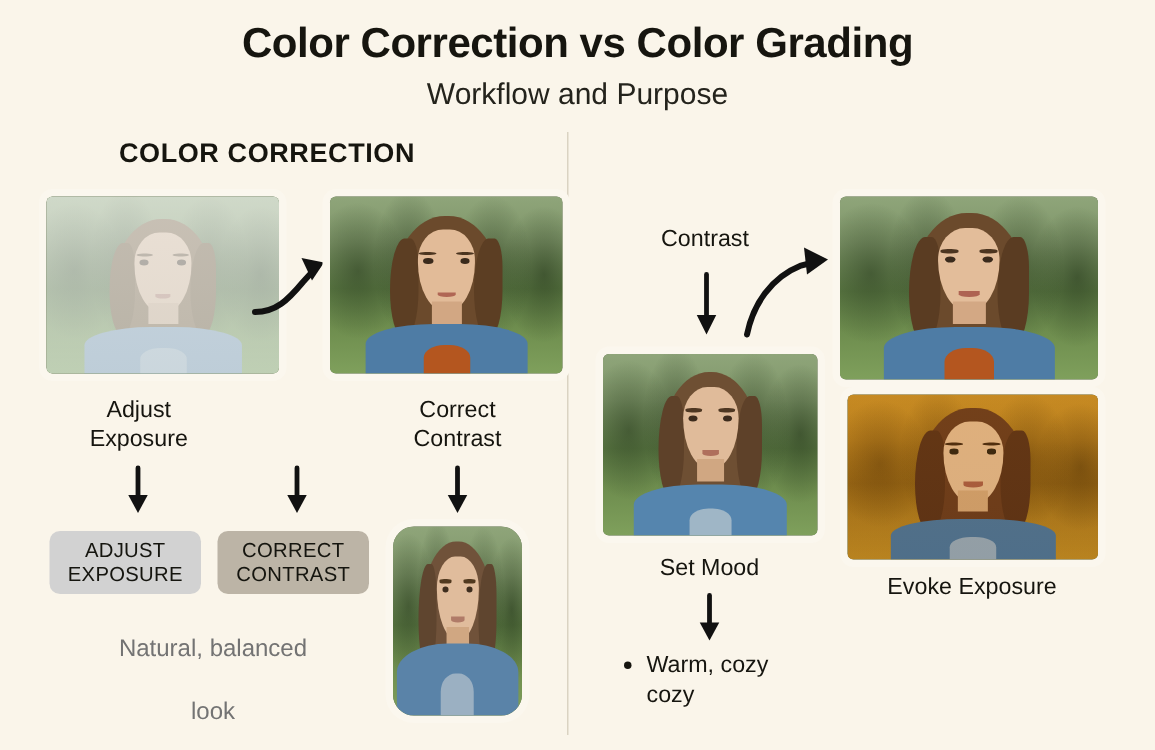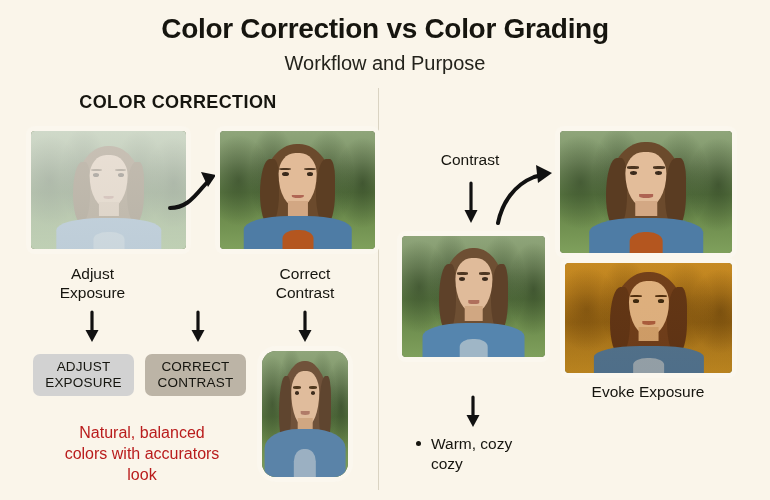--- a/index.html
+++ b/index.html
@@ -114,21 +114,21 @@
     position:absolute; font-size:15.5px; line-height:20px; color:#16150F;
   }
   .bullet-item .dot {
     position:absolute; left:0; top:7px; width:5px; height:5px;
     border-radius:50%; background:#16150F;
   }
   .bullet-item .btxt { display:block; margin-left:15px; }
 
   .summary {
     position:absolute; text-align:center;
-    font-size:16px; line-height:21px; color:#b91c1c;
+    font-size:16px; line-height:21px; color:#737373;
   }
 </style>
 </head>
 <body>
 
 <div class="stage">
 
   <div id="sub-title">Workflow and Purpose</div>
   <div id="main-title">Color Correction vs Color Grading</div>
 
@@ -230,21 +230,21 @@
         <div class="mouth" style="top:48%; width:10%; height:2.6%; background:#B07B68;"></div>
         <div class="neck" style="top:53%; width:17%; height:10%; background:#D0A782;"></div>
         <div class="shirt" style="bottom:0; width:94%; height:38%; background:#5A83A8;"></div>
         <div class="tee" style="bottom:0; width:26%; height:22%; background:#9BB0C2;"></div>
       </div>
     </div>
   </div>
 
   <div class="summary" style="left:26px; top:422px; width:232px;">
     <span>Natural, balanced</span><br>
-    <span>colors with accurators</span><br>
+    <br>
     <span>look</span>
   </div>
 
   <div class="cap-label" style="left:410px; top:150px; width:120px;">Contrast</div>
 
   <svg class="arrow-svg" style="left:462px; top:181px;" width="18" height="44" viewBox="0 0 18 44">
     <path d="M9,2 L9,31" stroke="#111" stroke-width="3.2" stroke-linecap="round"></path>
     <path d="M2.5,29 L9,42 L15.5,29 Z" fill="#111"></path>
   </svg>
 
@@ -304,20 +304,21 @@
         <div class="brow" style="right:39%; top:29%; width:7%; height:2%; background:#46280F;"></div>
         <div class="mouth" style="top:53%; width:8%; height:3%; background:#AB5C42;"></div>
         <div class="neck" style="top:58%; width:12.5%; height:13%; background:#D5A472;"></div>
         <div class="shirt" style="bottom:0; width:66%; height:25%; background:#4A7398;"></div>
         <div class="tee" style="bottom:0; width:19%; height:14%; background:#95A8B8;"></div>
       </div>
       <div class="wash" style="background:linear-gradient(180deg,rgba(180,110,10,.12),rgba(120,70,5,.10));"></div>
     </div>
   </div>
 
+  <div class="cap-label" style="left:413px; top:369px; width:120px;">Set Mood</div>
   <div class="cap-label" style="left:578px; top:382px; width:140px;">Evoke Exposure</div>
 
   <svg class="arrow-svg" style="left:464px; top:395px;" width="18" height="34" viewBox="0 0 18 34">
     <path d="M9,2 L9,22" stroke="#111" stroke-width="3.2" stroke-linecap="round"></path>
     <path d="M2.5,20 L9,32 L15.5,20 Z" fill="#111"></path>
   </svg>
 
   <div class="bullet-item" style="left:416px; top:434px; width:140px;">
     <span class="dot"></span>
     <span class="btxt">

